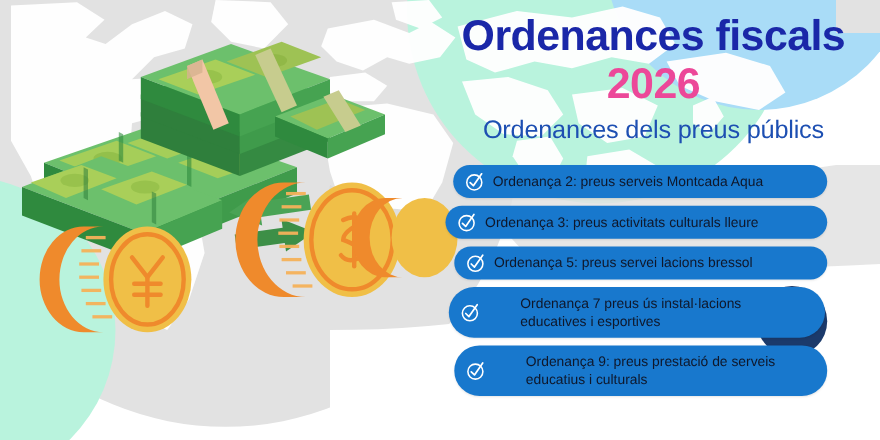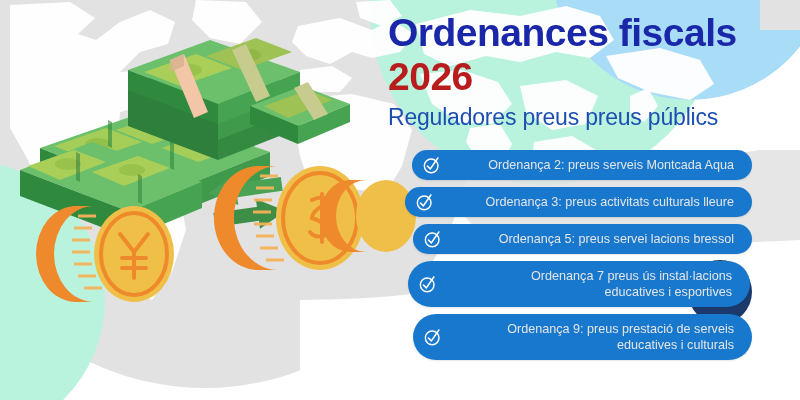--- a/index.html
+++ b/index.html
@@ -32,35 +32,36 @@
   .illustration svg { display: block; width: 100%; height: 100%; overflow: visible; }
 
   
   .content {
     position: absolute;
     left: 388px; top: 0;
     width: 412px; height: 400px;
   }
 
   .title-block {
+    text-align: center;
     padding-top: 12px;
   }
   .title {
     font-size: 39px;
     line-height: 42px;
     font-weight: bold;
     color: #1a27a8;
     letter-spacing: -0.5px;
     white-space: nowrap;
   }
   .title-year {
     font-size: 39px;
     line-height: 45px;
     font-weight: bold;
-    color: #b91c1c;
+    color: #ec4899;
     letter-spacing: -0.5px;
   }
   .subtitle {
     margin-top: 4px;
     font-size: 23px;
     line-height: 28px;
     font-weight: normal;
     color: #1d4fb2;
     letter-spacing: -0.2px;
     white-space: nowrap;
@@ -86,24 +87,24 @@
     z-index: 3;
   }
   .pill .check-icon {
     flex: 0 0 auto;
     width: 20px; height: 20px;
     margin-right: 6px;
     display: block;
   }
   .pill .pill-label {
     flex: 1 1 auto;
-    text-align: right;
+    text-align: left;
     font-size: 12.6px;
     line-height: 15px;
-    color: #e5e5e5;
+    color: #0f172a;
     padding-right: 4px;
   }
   .pill.two-line .pill-label { line-height: 16px; margin-left: 29px; }
 
   
   .pill-1 { margin-left: 24px; margin-right: 48px; }
   .pill-2 { margin-left: 17px; margin-right: 48px; }
   .pill-3 { margin-left: 25px; margin-right: 48px; }
   .pill-4 { margin-left: 20px; margin-right: 50px; }
   .pill-5 { margin-left: 25px; margin-right: 48px; }
@@ -313,21 +314,21 @@
         <ellipse cx="366" cy="186" rx="30" ry="36" fill="#f0bf47"></ellipse>
       </g>
     </svg>
   </div>
 
   <div class="content">
 
     <div class="title-block">
       <div class="title">Ordenances fiscals</div>
       <div class="title-year">2026</div>
-      <div class="subtitle">Reguladores preus preus públics</div>
+      <div class="subtitle">Ordenances dels preus públics</div>
     </div>
 
     <div class="pill-list">
 
       <div class="pill pill-1">
         <svg class="check-icon" viewBox="0 0 24 24">
           <circle cx="11" cy="13" r="8.2" fill="none" stroke="#ffffff" stroke-width="1.7"></circle>
           <path d="M6.5 13.2 L10 16.6 L19 3.6" fill="none" stroke="#ffffff" stroke-width="1.9" stroke-linecap="round" stroke-linejoin="round"></path>
         </svg>
         <span class="pill-label">Ordenança 2: preus serveis Montcada Aqua</span>
@@ -355,19 +356,19 @@
           <path d="M6.5 13.2 L10 16.6 L19 3.6" fill="none" stroke="#ffffff" stroke-width="1.9" stroke-linecap="round" stroke-linejoin="round"></path>
         </svg>
         <span class="pill-label">Ordenança 7 preus ús instal·lacions educatives i esportives</span>
       </div>
 
       <div class="pill pill-5 two-line">
         <svg class="check-icon" viewBox="0 0 24 24">
           <circle cx="11" cy="13" r="8.2" fill="none" stroke="#ffffff" stroke-width="1.7"></circle>
           <path d="M6.5 13.2 L10 16.6 L19 3.6" fill="none" stroke="#ffffff" stroke-width="1.9" stroke-linecap="round" stroke-linejoin="round"></path>
         </svg>
-        <span class="pill-label">Ordenança 9: preus prestació de serveis educatives i culturals</span>
+        <span class="pill-label">Ordenança 9: preus prestació de serveis educatius i culturals</span>
       </div>
 
     </div>
   </div>
 
 </div>
 
 </body></html>

